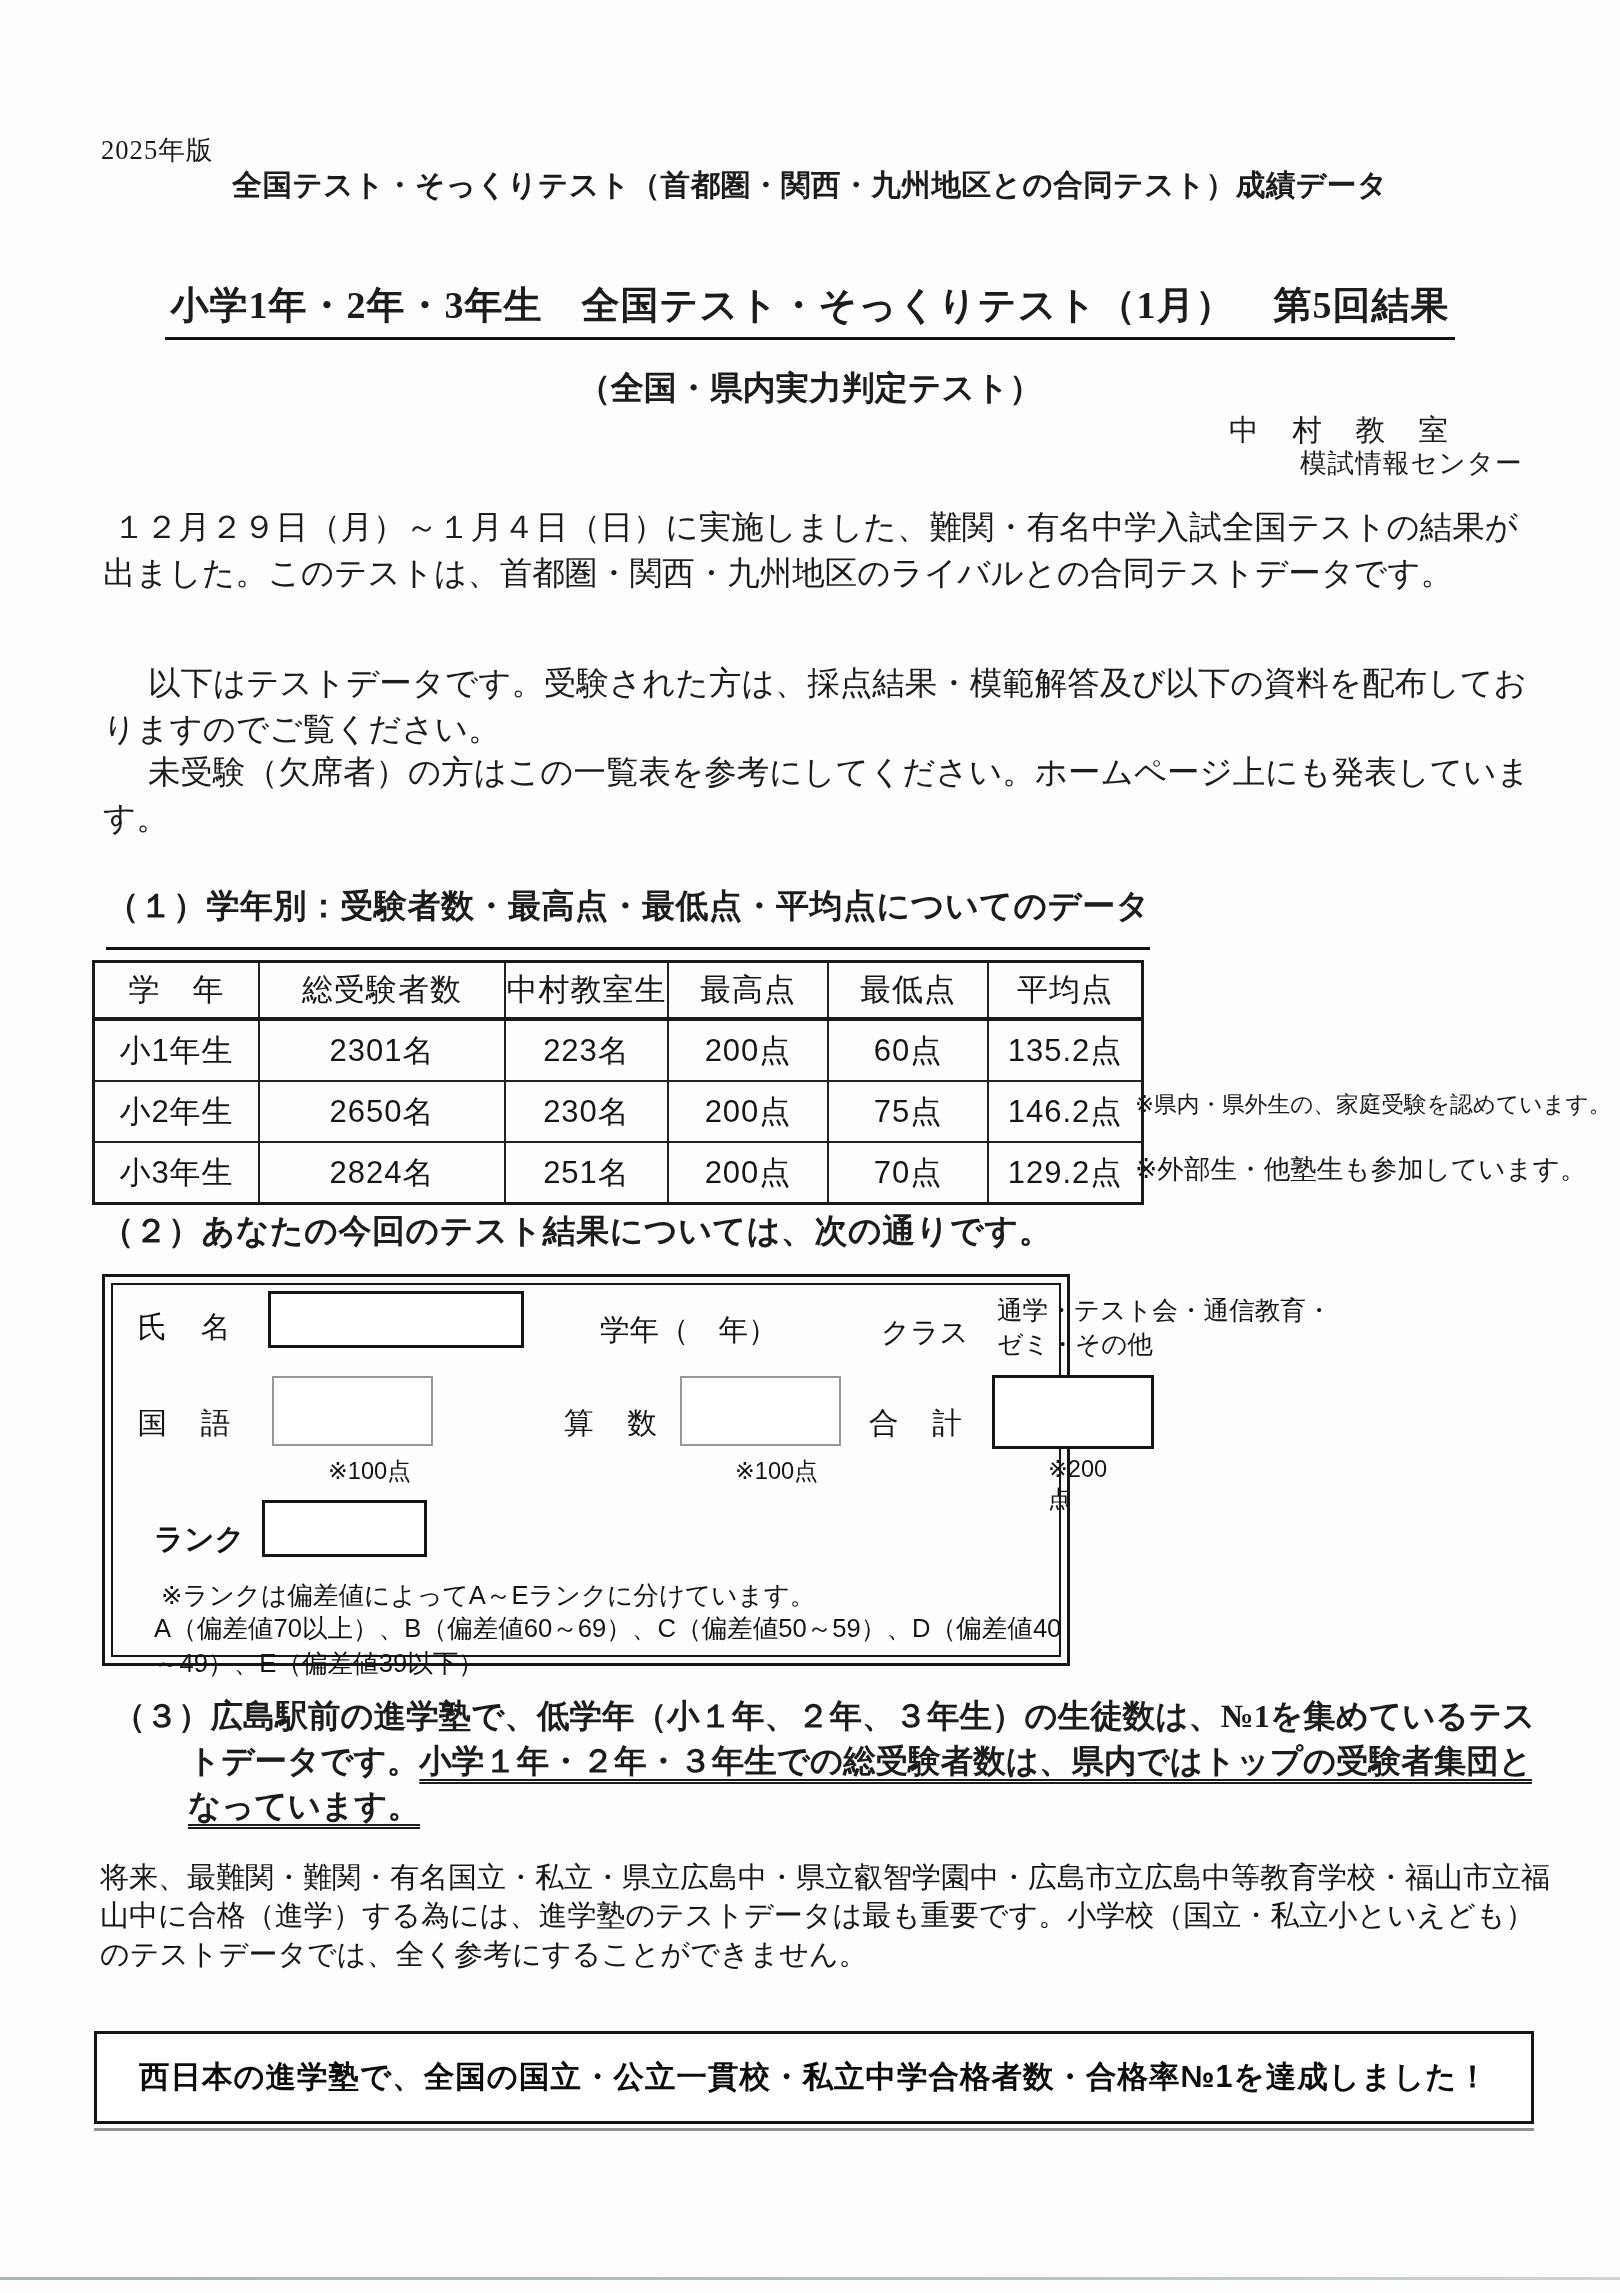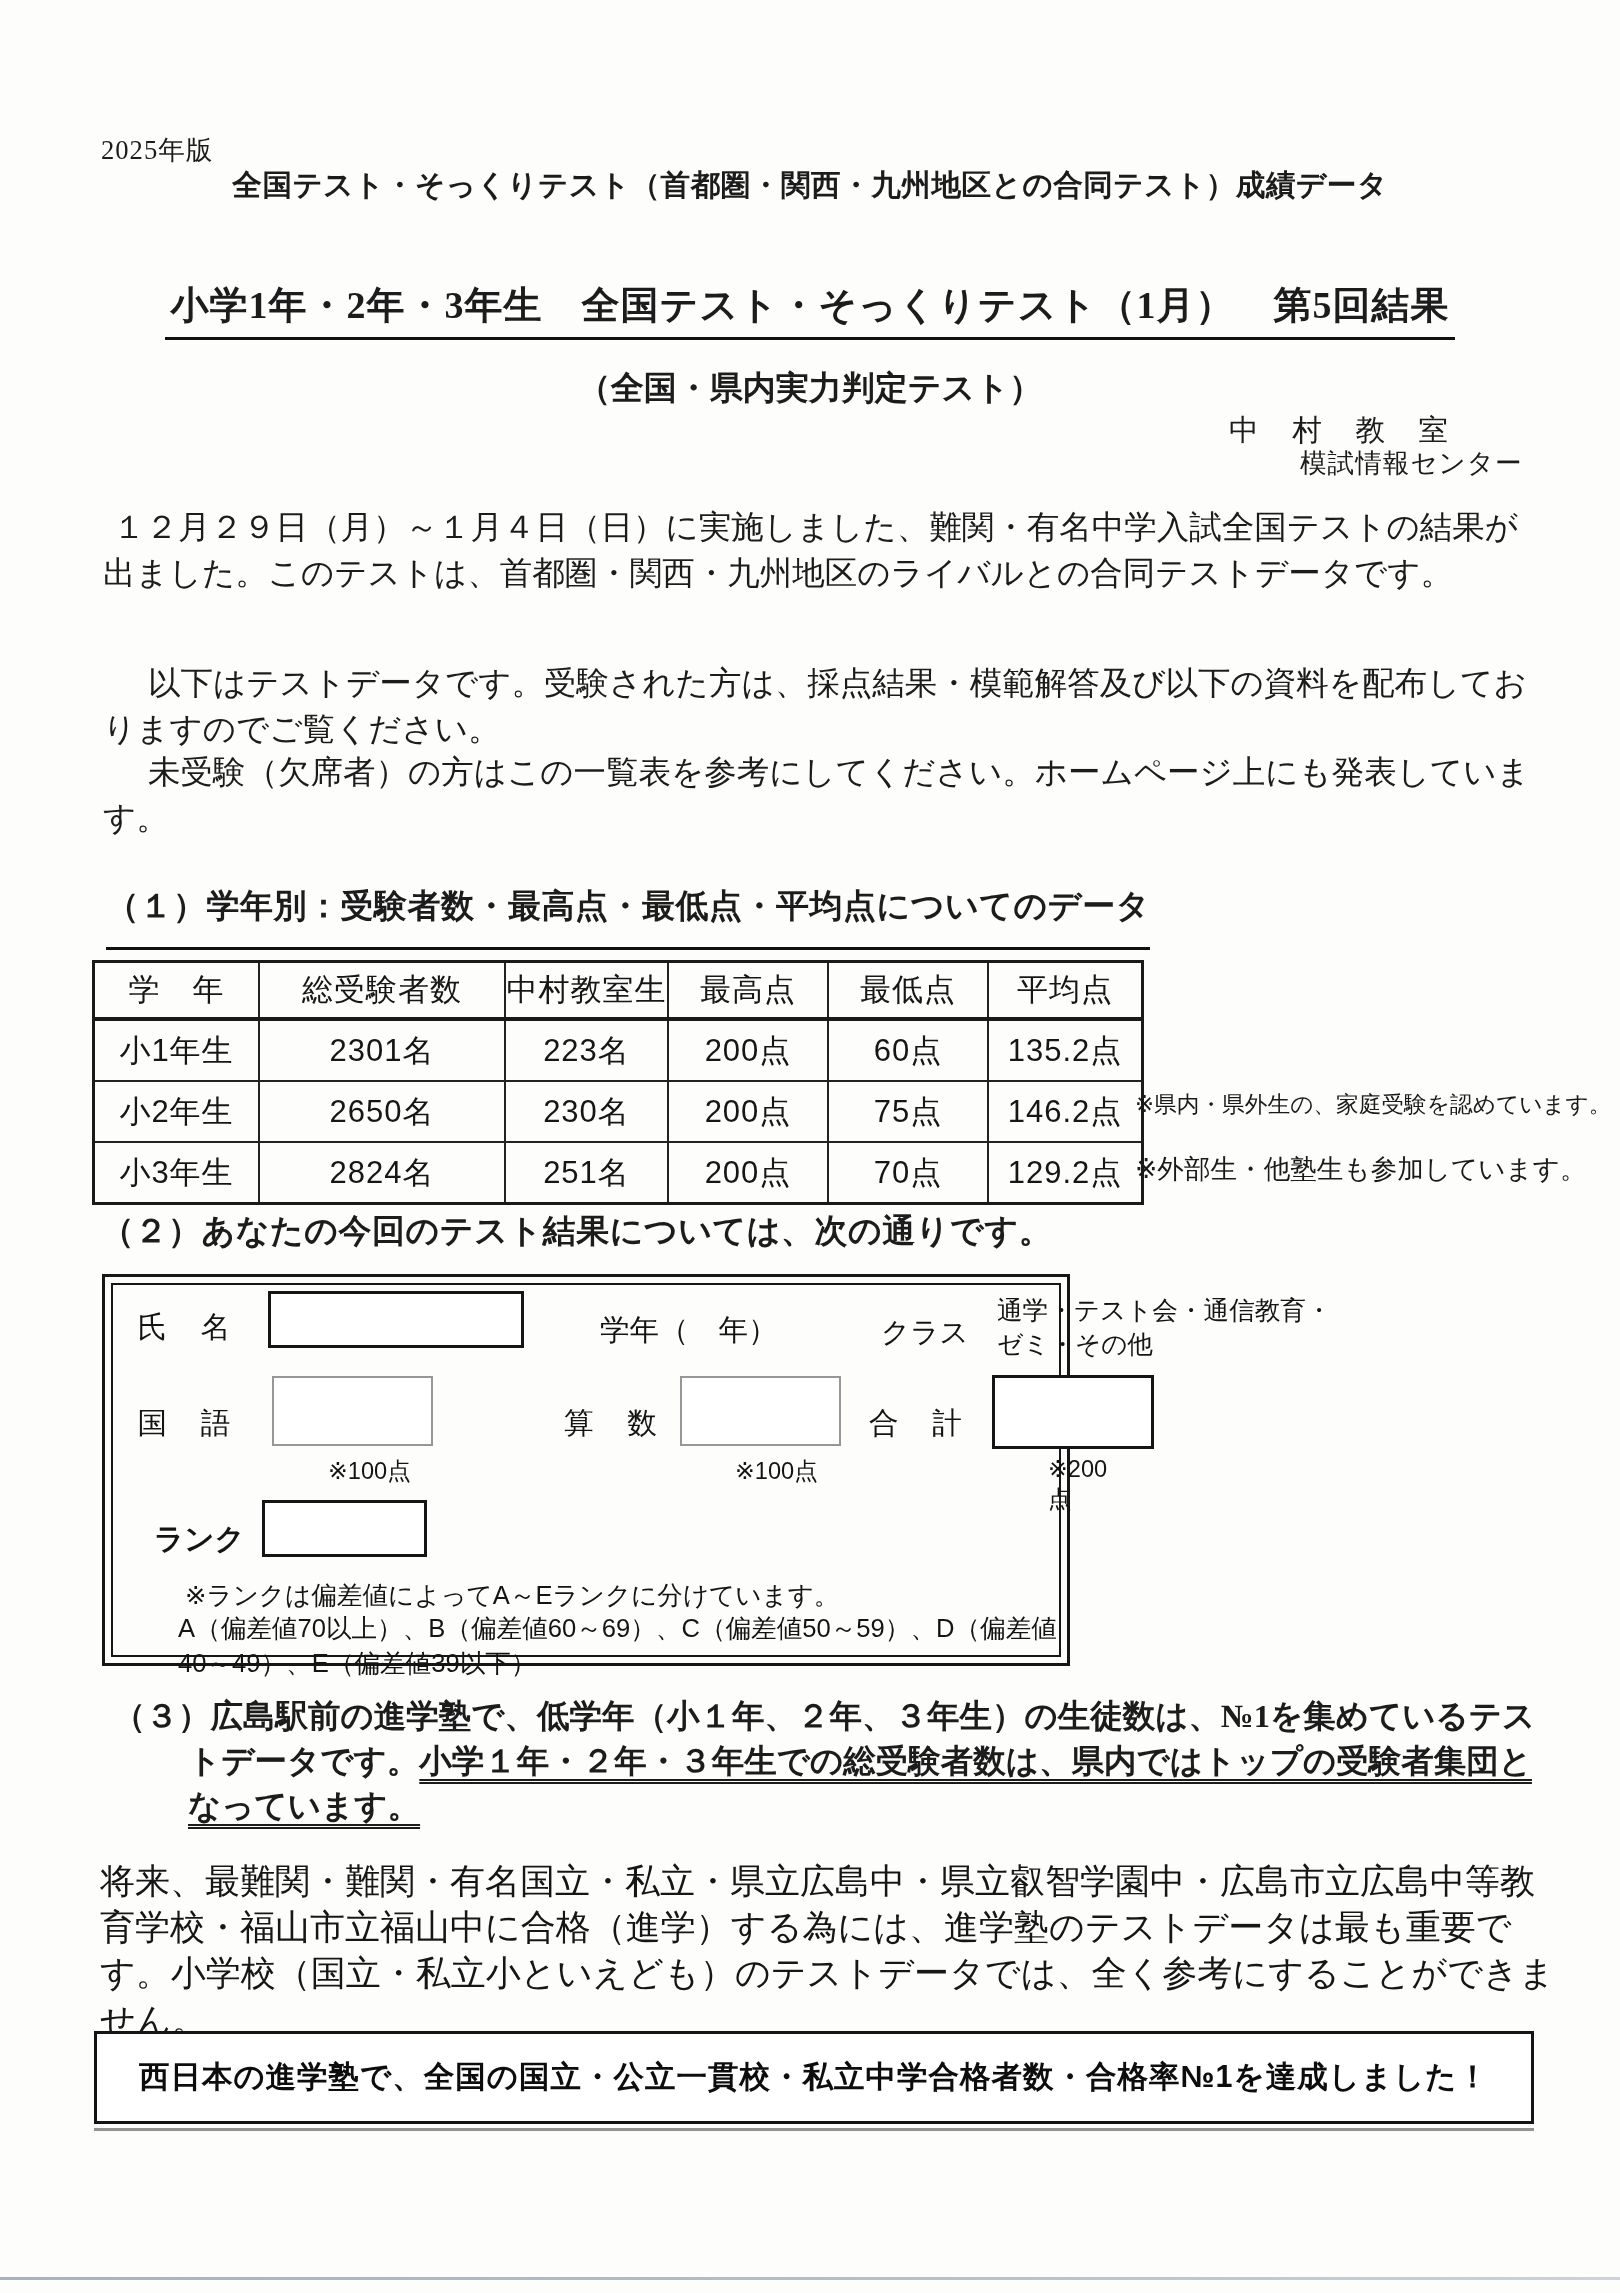--- a/index.html
+++ b/index.html
@@ -66,27 +66,27 @@
   .fbox{position:absolute;background:#fff;box-sizing:border-box;}
   .lbl{font-size:29.6px;letter-spacing:2px;}
   .name-box{left:163px;top:13.8px;width:256px;height:57px;border:3px solid #151515;border-top-width:3.9px;}
   .kokugo-box,.sansu-box{width:161px;height:70px;border:2px solid #979797;}
   .kokugo-box{left:167px;top:99px;}
   .sansu-box{left:575px;top:99px;}
   .gokei-box{left:887px;top:98px;width:162px;height:74px;border:3.9px solid #151515;}
   .rank-box{left:157px;top:223px;width:165px;height:57px;border:3.9px solid #151515;}
   .opts{left:892px;top:15.8px;width:340px;font-size:25.6px;line-height:34px;letter-spacing:0;}
   .maxnote{font-size:23.6px;letter-spacing:0;}
-  .ranknote{font-size:25.6px;letter-spacing:0;margin-left:24px;}
+  .ranknote{font-size:25.6px;letter-spacing:0;}
 
   .s3{left:113px;top:1694px;width:1443px;font-size:32.5px;font-weight:bold;line-height:1.38;
       padding-left:75px;text-indent:-75px;box-sizing:border-box;}
   .dbl-u{text-decoration:underline;text-decoration-style:double;text-underline-offset:6.9px;text-decoration-thickness:2px;}
 
-  .p4{left:100px;top:1858px;width:1458px;font-size:35px;line-height:1.32;color:#161616;}
+  .p4{left:100px;top:1858px;width:1458px;font-size:29px;line-height:1.32;color:#161616;}
 
   .banner{
     left:94px;top:2031px;width:1440px;height:93px;
     border:3.9px solid #141414;box-sizing:border-box;
     display:flex;align-items:center;justify-content:center;
     background:#fff;
   }
   .banner-inner{
     font-family:"Liberation Sans","DejaVu Sans",sans-serif;
     font-size:30.5px;font-weight:900;letter-spacing:1px;color:#0d0d0d;

